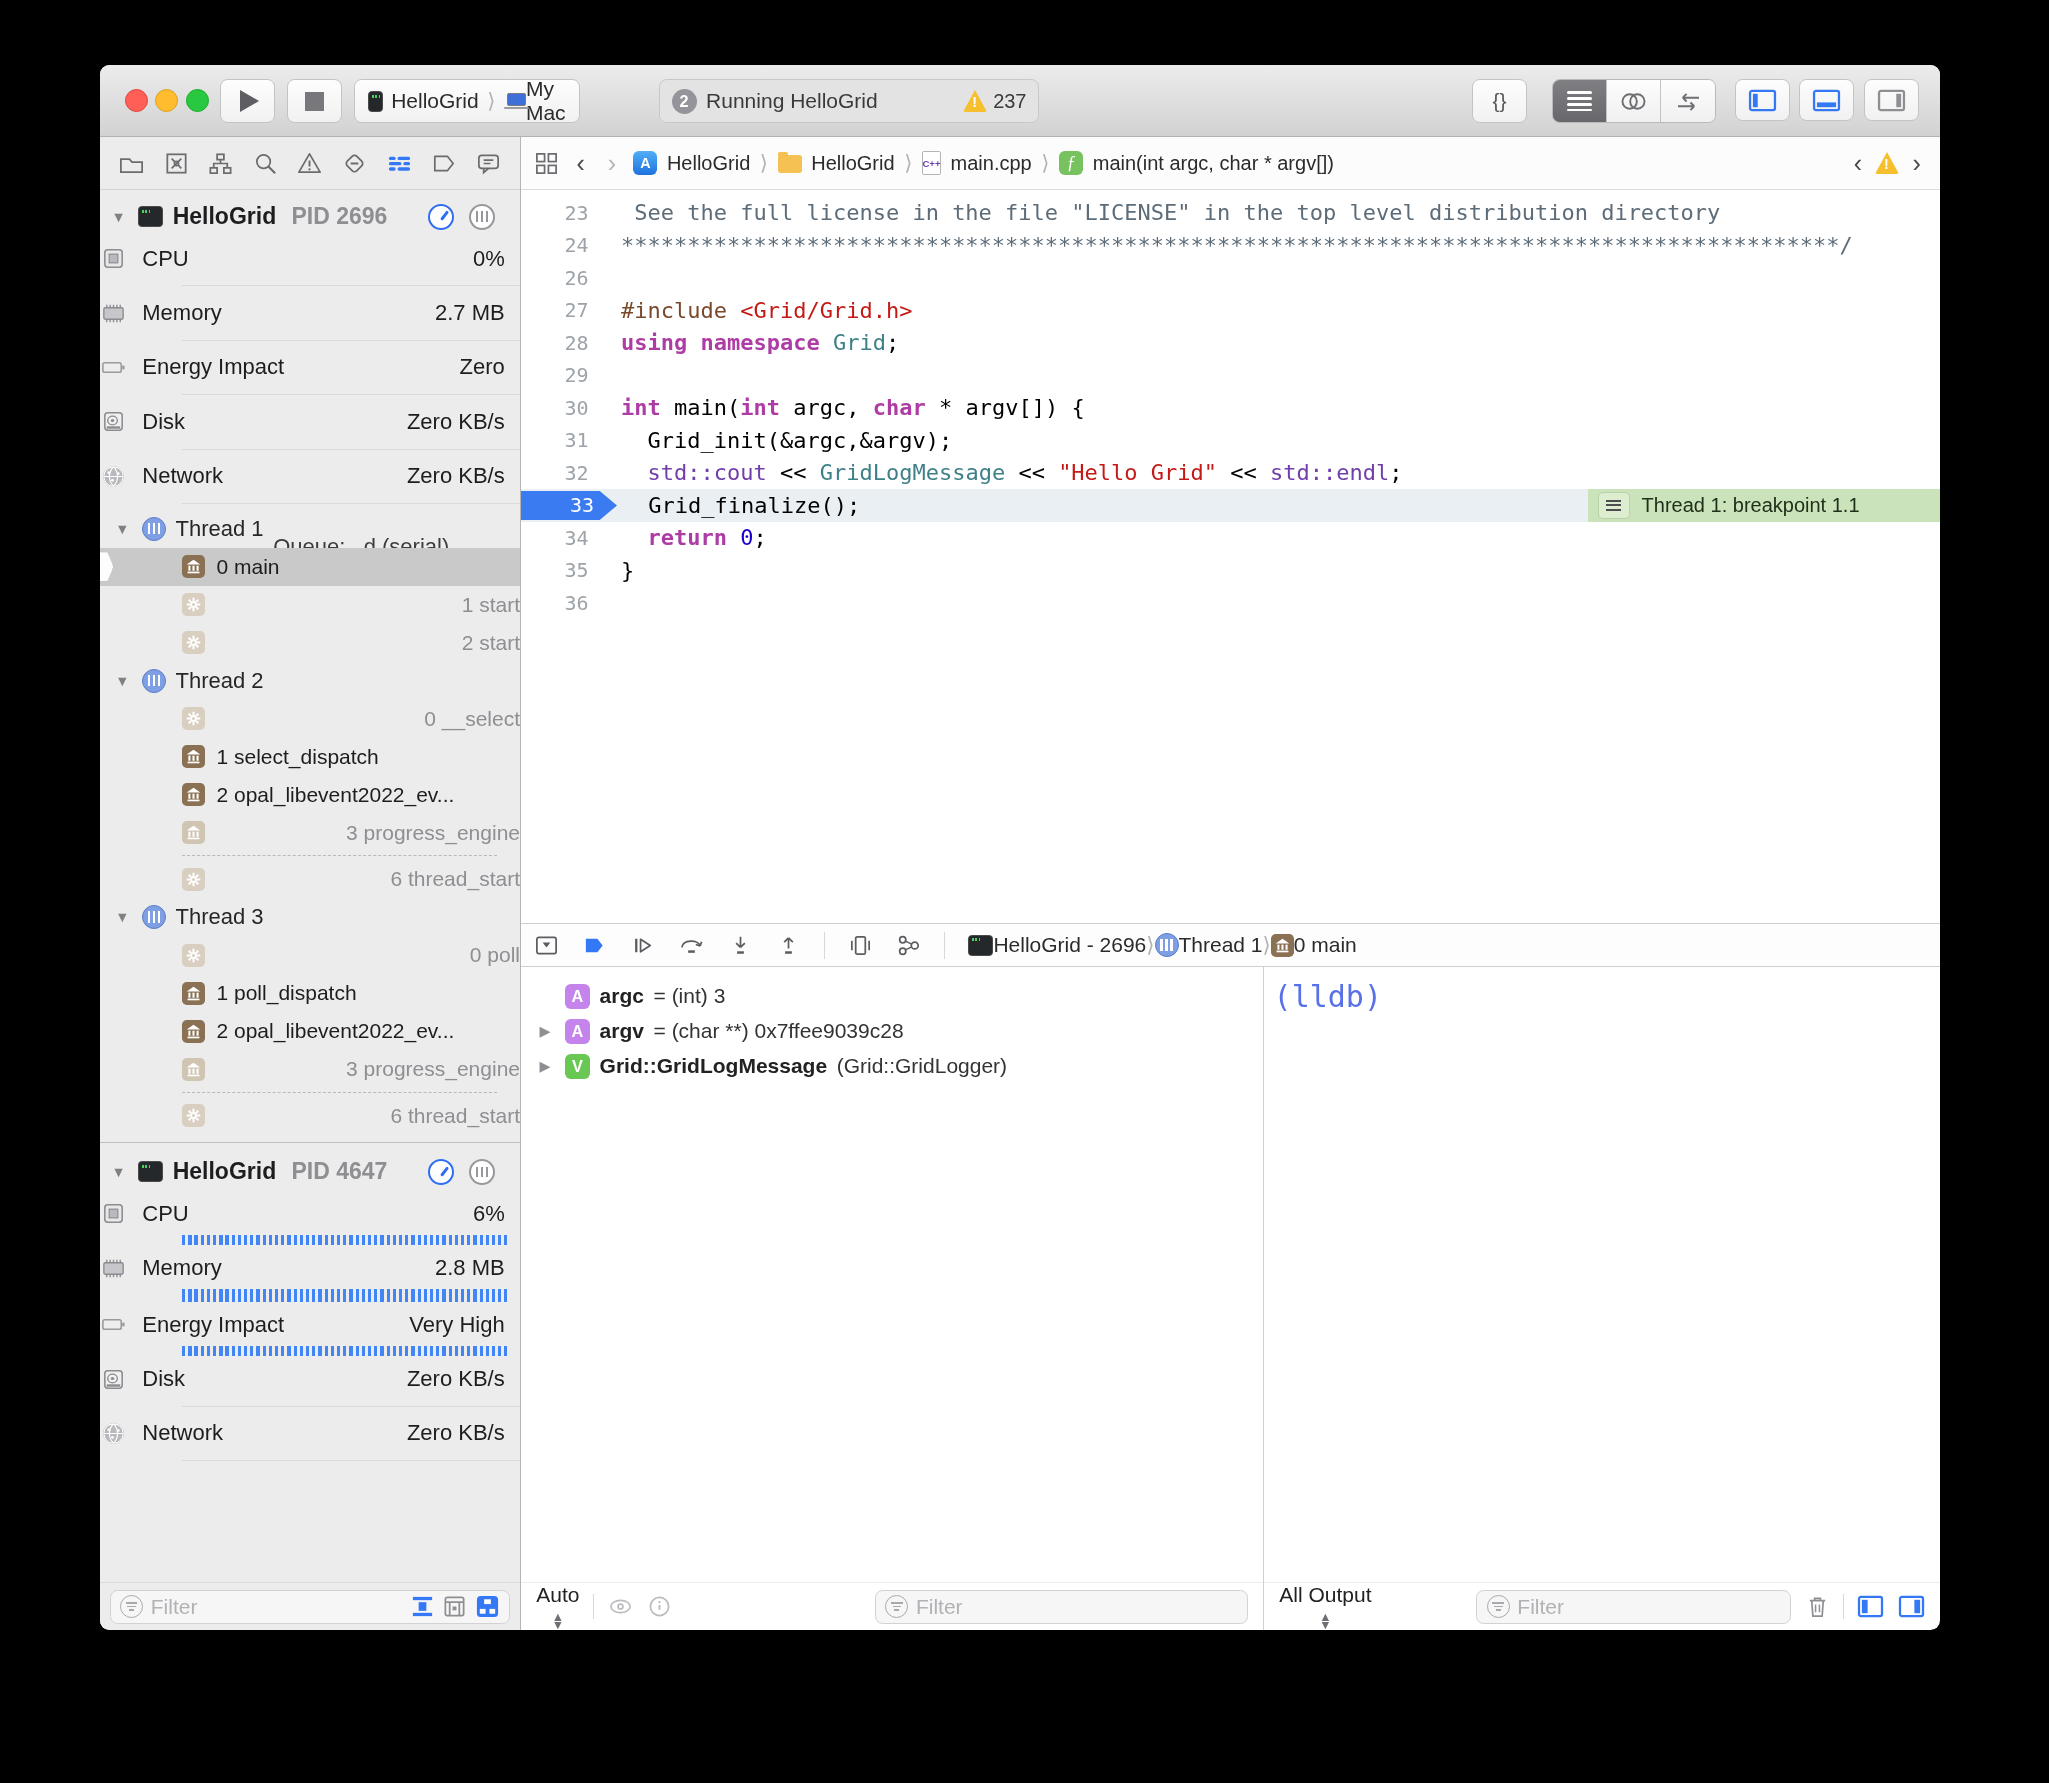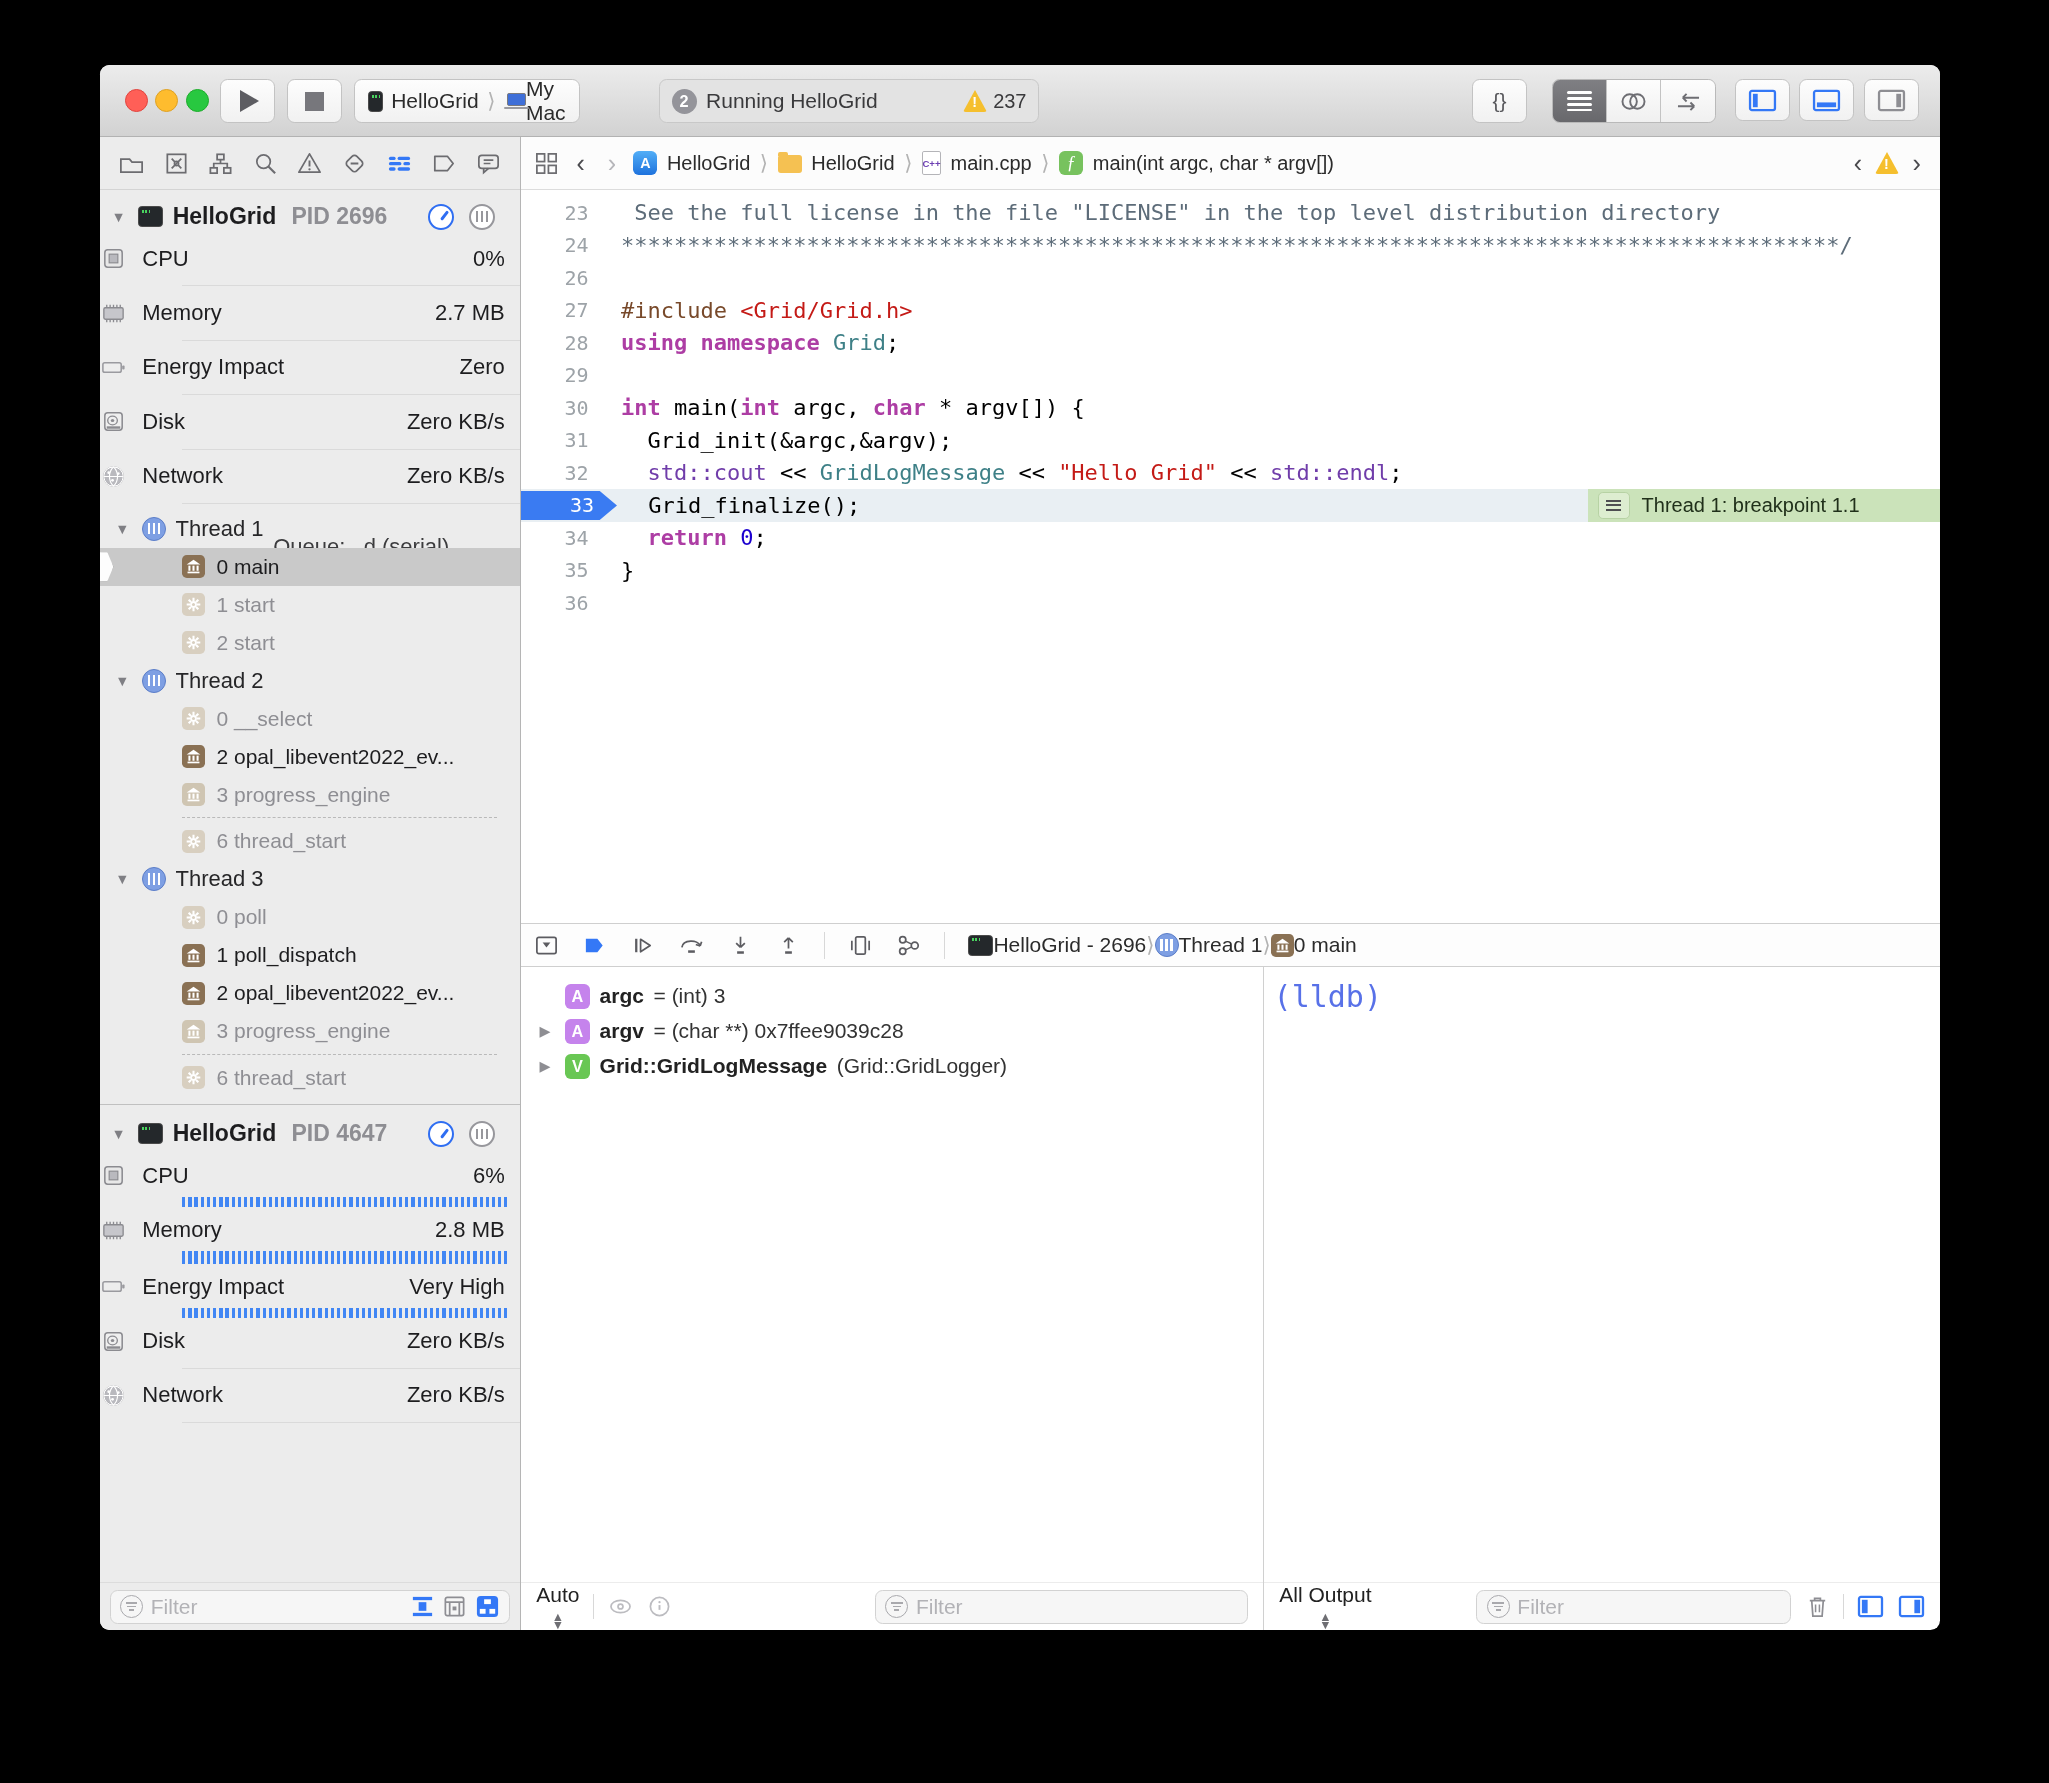--- a/index.html
+++ b/index.html
@@ -59,21 +59,21 @@
   .stat-row { height:42px; display:flex; align-items:center; padding-right:15.3px; gap:15.3px; }
   .stat-label{ font-size:22px; color:#1d1d1f; }
   .stat-value{ margin-left:auto; font-size:22px; color:#1d1d1f; }
   .stat-sep { border-top:1px solid #dadada; margin:5.7px 0 5.7px 82px; }
   .bar-strip { height:10.5px; margin:0 13.4px 1.9px 82px; background:repeating-linear-gradient(90deg,#4186f4 0 3.3px, transparent 3.3px 6.2px); }
   .bar-strip.solid{ height:12.4px; }
 
   .thread-header { height:38px; display:flex; align-items:center; padding-left:15.3px; gap:9.6px; font-size:22px; color:#262628;}
   .thread-suffix { color:#3c3c3e;margin-top:36px; }
   .frame-row { height:38px; display:flex; align-items:center; padding-left:82px; gap:11.5px; font-size:21px; color:#1d1d1f; position:relative;}
-  .frame-row.dim { color:#8e8e93; }
+  .frame-row.dim { color:#8e8e93;justify-content:space-between; }
   .frame-row.selected { background:#c9c9c9; }
   .sel-marker { position:absolute; left:0; top:4.8px; width:13.4px; height:29px; background:#fdfdfd;
                 clip-path:polygon(0 0,55% 0,100% 50%,55% 100%,0 100%); box-shadow:1px 0 1.9px rgba(0,0,0,.3);}
   .frame-chip { width:23px; height:23px; border-radius:4.8px; flex:none; display:flex; align-items:center; justify-content:center; }
   .chip-user   { background:#8a7154; }
   .chip-user-dim { background:#cfc5b2; }
   .chip-system { background:#d8cfc0; color:#fff; font-size:16.3px; }
   .dash-sep { border-top:1.9px dashed #b9b9b9; margin:3.8px 23px 3.8px 82px; }
   .proc-divider { border-top:1px solid #c0c0c0; margin:7.6px 0; }
 
@@ -473,20 +473,32 @@
                 <g fill="#fff">
                   <circle cx="10" cy="10" r="4"></circle>
                   <g stroke="#fff" stroke-width="2.4">
                     <path d="M10 2 V6 M10 14 V18 M2 10 H6 M14 10 H18 M4.3 4.3 L7 7 M13 13 L15.7 15.7 M15.7 4.3 L13 7 M7 13 L4.3 15.7"></path>
                   </g>
                   <circle cx="10" cy="10" r="1.8" fill="#d8cfc0"></circle>
                 </g>
               </svg>
             </span>
             <span>0 __select</span>
+          </div>
+          <div class="frame-row">
+            <span class="frame-chip chip-user">
+              <svg width="17" height="17" viewBox="0 0 20 20">
+                <polygon points="10,2 2,7.5 18,7.5" fill="#fff"></polygon>
+                <rect x="4" y="9" width="2.4" height="6" fill="#fff"></rect>
+                <rect x="8.8" y="9" width="2.4" height="6" fill="#fff"></rect>
+                <rect x="13.6" y="9" width="2.4" height="6" fill="#fff"></rect>
+                <rect x="3" y="16" width="14" height="2" fill="#fff"></rect>
+              </svg>
+            </span>
+            <span>1 select_dispatch</span>
           </div>
           <div class="frame-row">
             <span class="frame-chip chip-user">
               <svg width="17" height="17" viewBox="0 0 20 20">
                 <polygon points="10,2 2,7.5 18,7.5" fill="#fff"></polygon>
                 <rect x="4" y="9" width="2.4" height="6" fill="#fff"></rect>
                 <rect x="8.8" y="9" width="2.4" height="6" fill="#fff"></rect>
                 <rect x="13.6" y="9" width="2.4" height="6" fill="#fff"></rect>
                 <rect x="3" y="16" width="14" height="2" fill="#fff"></rect>
               </svg>

